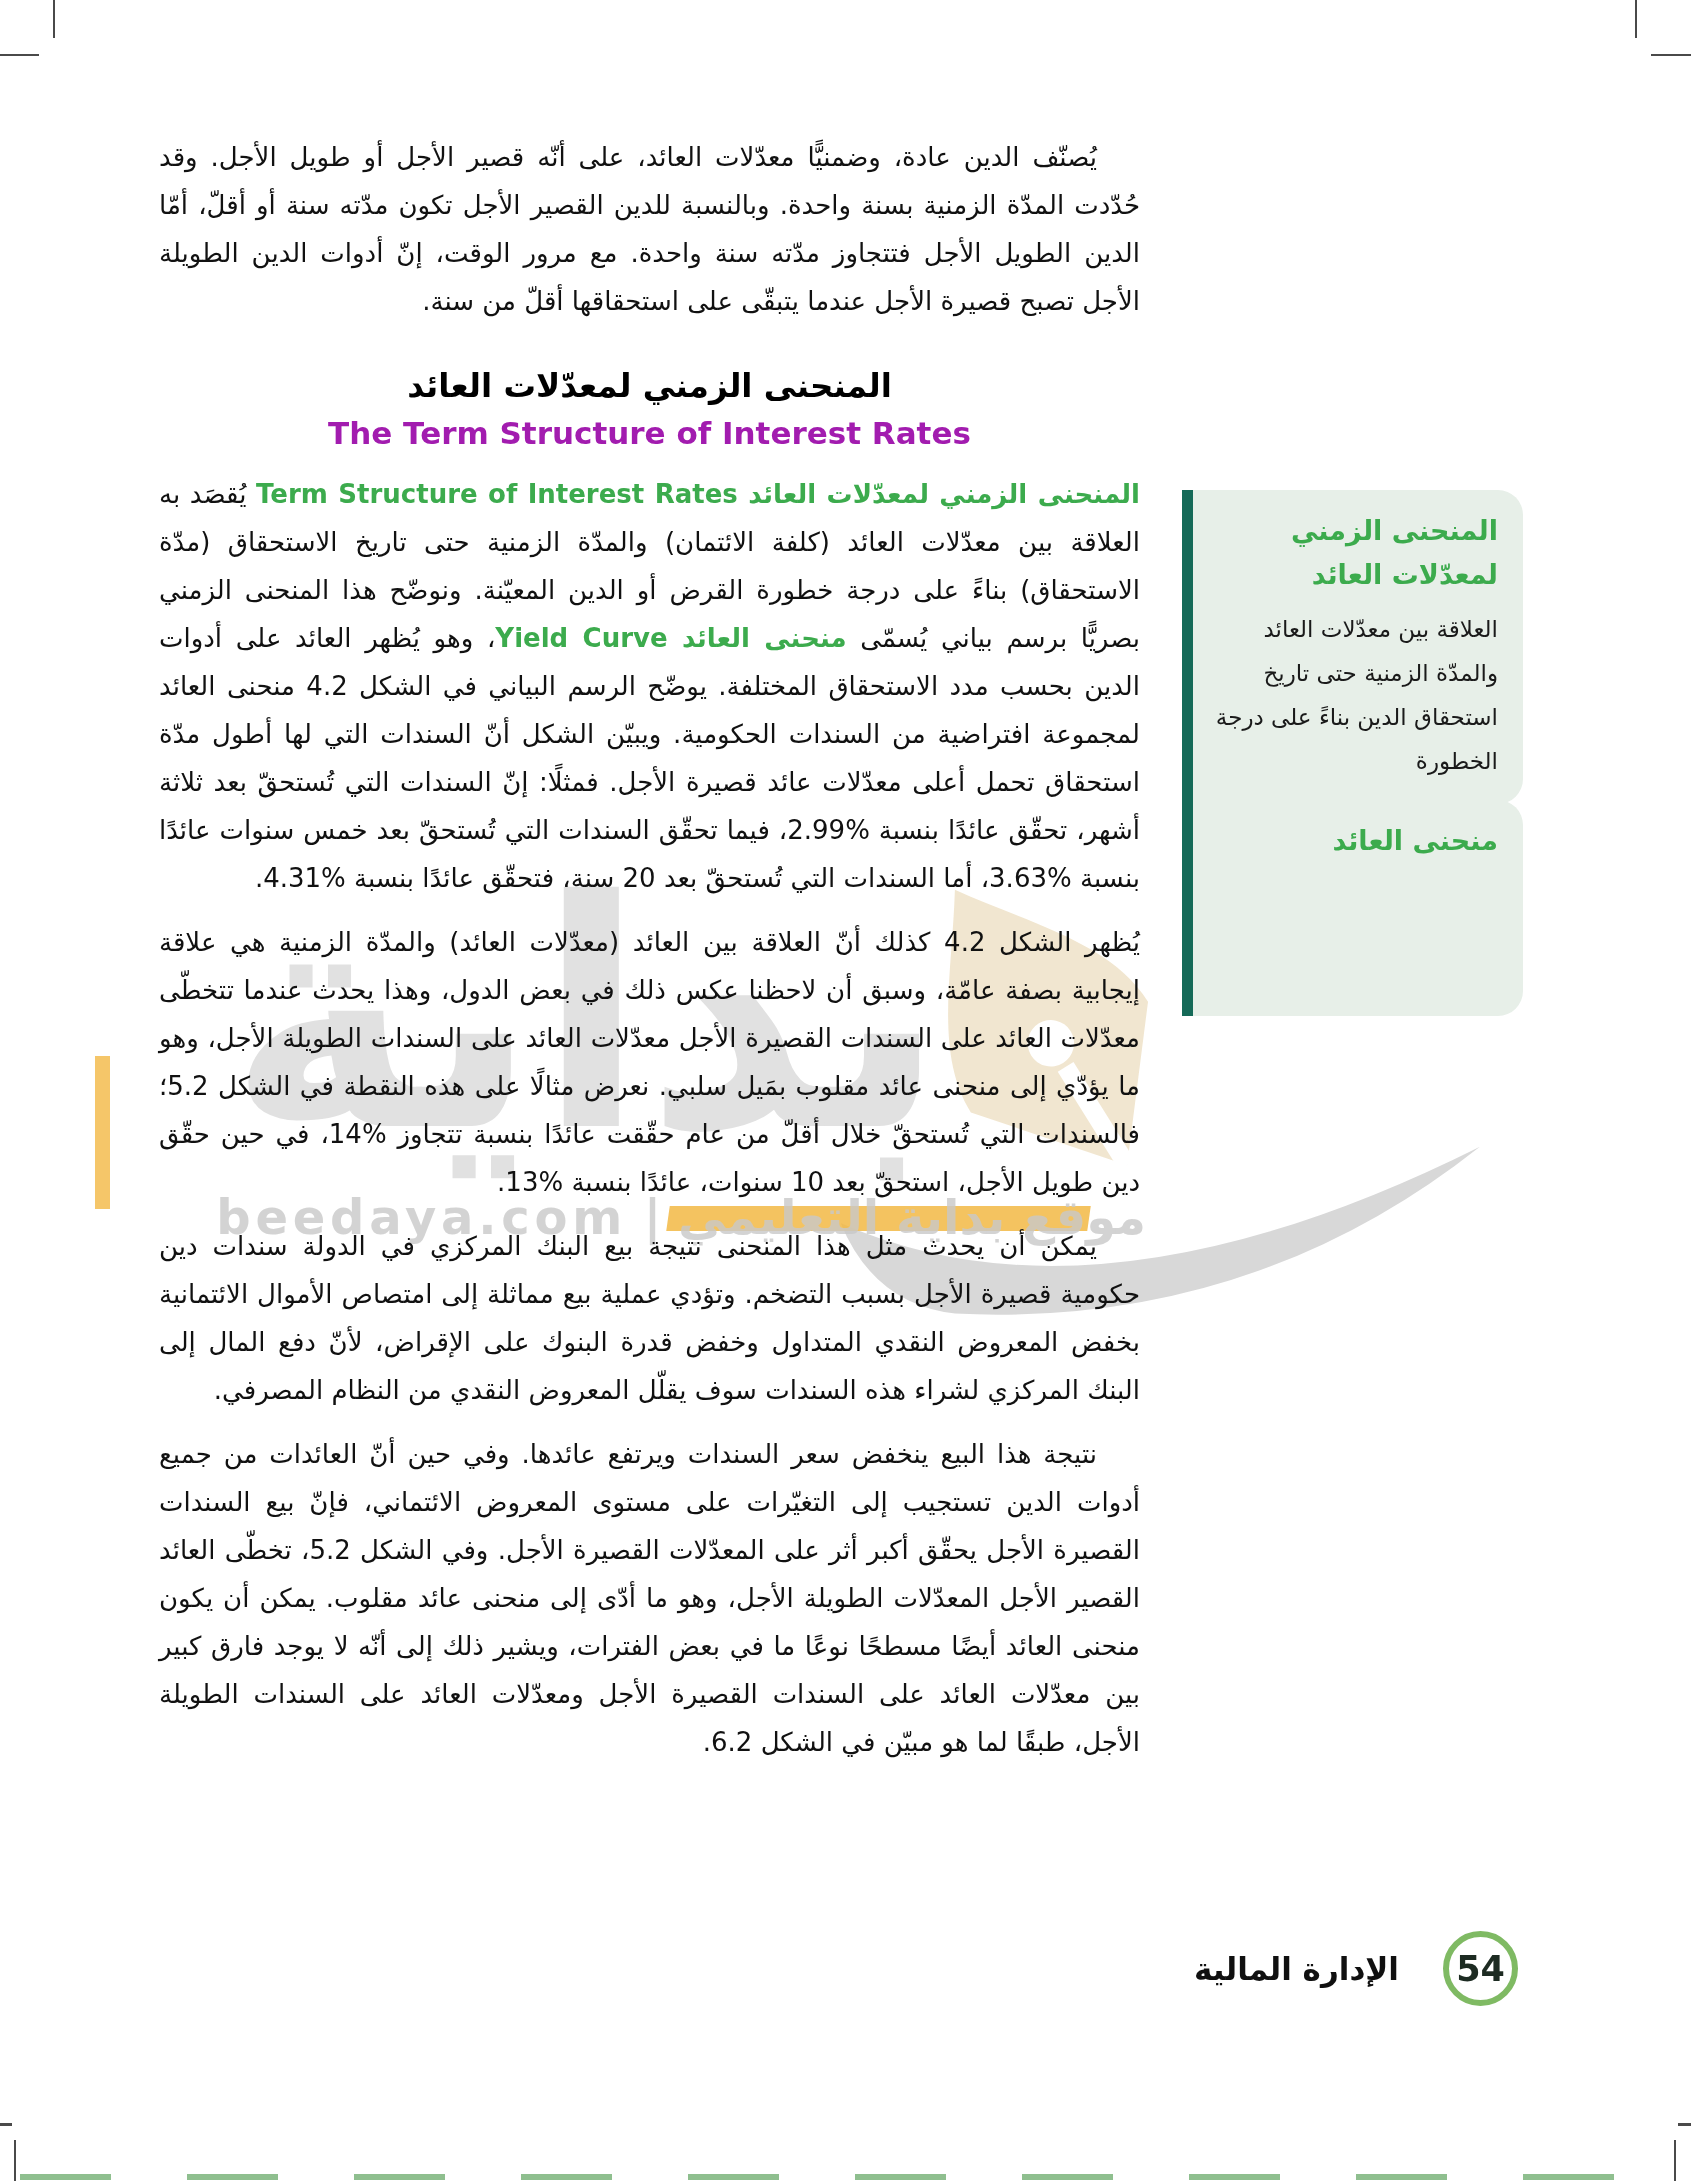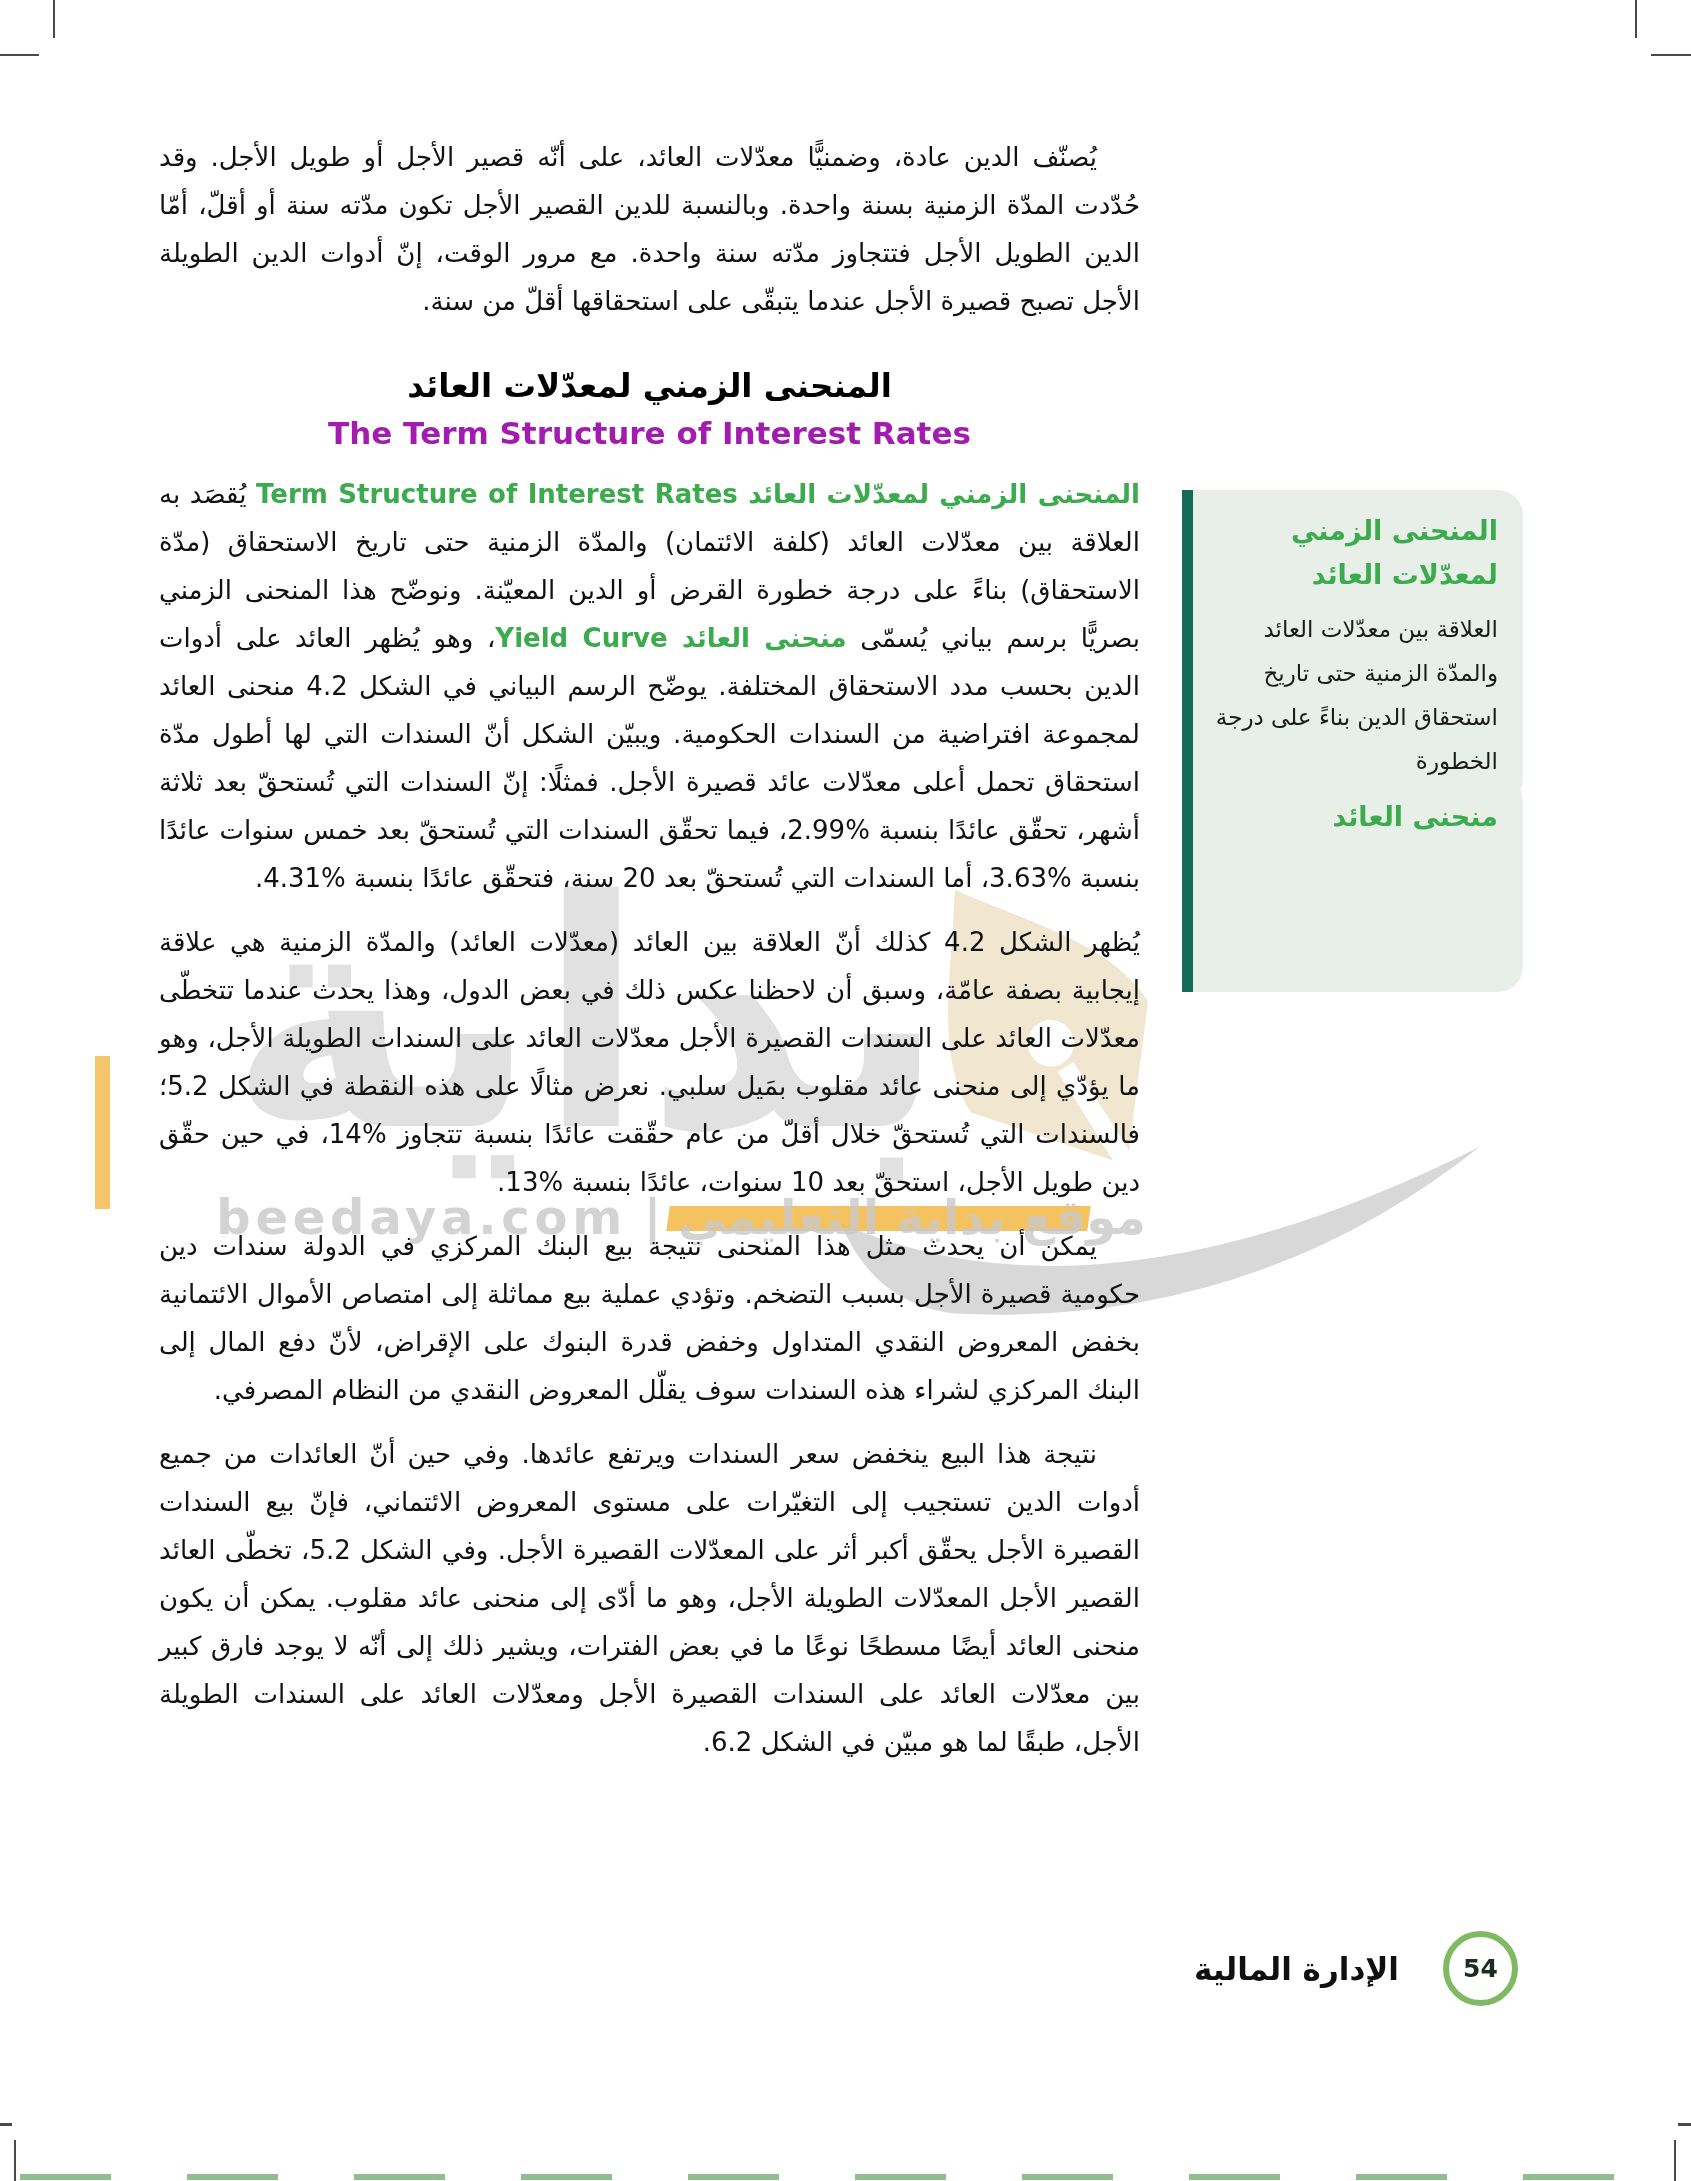--- a/index.html
+++ b/index.html
@@ -55,35 +55,35 @@
     position:absolute;left:1183px;width:341px;z-index:1;
     box-sizing:border-box;
     background:#e7efe8;
     border-right:none;
     border-left:11.5px solid #156a58;
     border-radius:0 25px 25px 0;
     padding:19px 25px 21px 21px;
     text-align:right;
   }
   .side-box.box1{top:490px;min-height:296px;}
-  .side-box.box2{top:776px;min-height:216px;}
+  .side-box.box2{top:800px;min-height:216px;}
   .side-box h4{
     margin:0 0 9.6px 0;
     font-size:27px;line-height:44px;font-weight:bold;color:#3cab4d;
   }
   .side-box p{margin:0;font-size:23px;line-height:44px;color:#1a1a1a;}
   
   .footer{
     position:absolute;top:1931px;right:173px;z-index:1;
     display:flex;align-items:center;gap:44px;direction:rtl;
   }
   .page-circle{
     width:63px;height:63px;border:6.7px solid #7fba63;border-radius:50%;
     display:flex;align-items:center;justify-content:center;
-    font-size:25px;font-weight:bold;color:#1d2b22;background:#fff;
+    font-size:35px;font-weight:bold;color:#1d2b22;background:#fff;
     direction:ltr;
   }
   .footer-label{font-size:31px;font-weight:bold;color:#101010;white-space:nowrap;}
   
   .bottom-dashes{
     position:absolute;left:21px;right:21px;top:2174px;height:5.7px;z-index:1;
     background:repeating-linear-gradient(to right,#8fbf8f 0 91px,transparent 91px 167px);
   }
 </style>
 </head>

